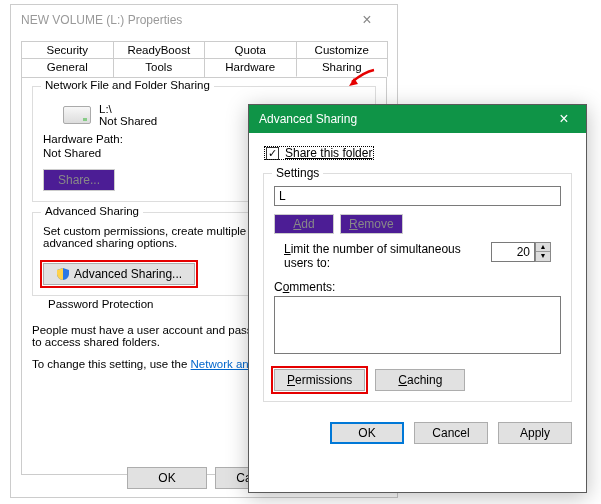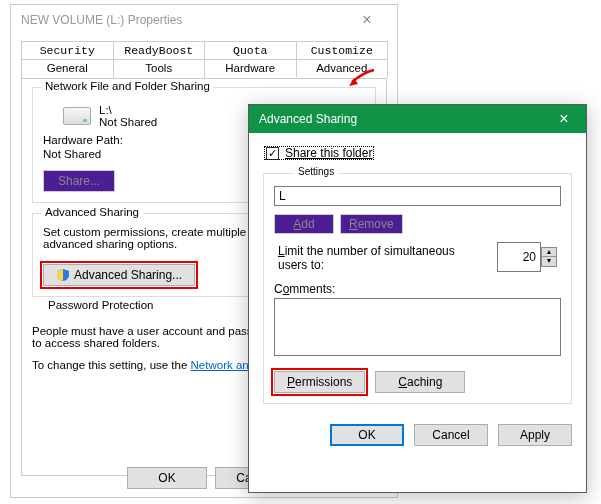--- a/index.html
+++ b/index.html
@@ -51,21 +51,21 @@
     flex: 1;
     border: 1px solid #ccc;
     border-bottom: none;
     text-align: center;
     padding: 2px 0 3px 0;
     background: #fff;
     font-size: 11.5px;
     margin-right: -1px;
     position: relative;
   }
-  .tabrow.back { z-index: 1; font-family: Liberation Mono, monospace; }
+  .tabrow.back { z-index: 1; }
   .tabrow.front { z-index: 2; margin-top: -1px; }
   .tab.active {
     background: #fff;
     border-bottom: 1px solid #fff;
     z-index: 3;
   }
   .tabbody {
     border: 1px solid #ccc;
     margin: 0 10px 0 10px;
     padding: 8px 10px 10px 10px;
@@ -198,34 +198,33 @@
     border: 1px solid #ddd;
     padding: 12px 10px 10px 10px;
     margin-top: 12px;
     position: relative;
   }
   .settings-title {
     position: absolute;
     top: -8px; left: 8px;
     background: #fff;
     padding: 0 4px;
-    font-size: 10px;
-    margin-left: 22px;
+    font-size: 12px;
   }
   .txt {
     width: 100%;
     height: 20px;
     border: 1px solid #7a7a7a;
     padding: 0 4px;
     font-family: inherit;
     font-size: 12px;
   }
   .spin-wrap { display: inline-flex; align-items: center; }
   .spin {
-    width: 44px; height: 30px;
+    width: 44px; height: 20px;
     border: 1px solid #7a7a7a;
     text-align: right;
     padding: 0 4px;
     font-size: 12px;
   }
   .spin-btns { display: inline-flex; flex-direction: column; border:1px solid #888; }
   .spin-b {
     width: 14px; height: 9px;
     background: #ddd;
     border-bottom: 1px solid #999;
@@ -260,21 +259,21 @@
     <div class="tabrow back">
       <div class="tab">Security</div>
       <div class="tab">ReadyBoost</div>
       <div class="tab">Quota</div>
       <div class="tab">Customize</div>
     </div>
     <div class="tabrow front">
       <div class="tab">General</div>
       <div class="tab">Tools</div>
       <div class="tab">Hardware</div>
-      <div class="tab active">Advanced</div>
+      <div class="tab active">Sharing</div>
     </div>
   </div>
 
   <div class="tabbody">
 
     <div class="group">
       <div class="group-title">Network File and Folder Sharing</div>
       <div class="drive-row">
         <div class="drive-icon"></div>
         <div>
@@ -341,21 +340,21 @@
     <div class="settings-group">
       <div class="settings-title">Settings</div>
 
       <input class="txt" type="text" value="L" style="">
 
       <div style="margin:8px 0; display:flex; gap:6px">
         <div class="btn small disabled"><span style="text-decoration:underline">A</span>dd</div>
         <div class="btn small disabled"><span style="text-decoration:underline">R</span>emove</div>
       </div>
 
-      <div style="display:flex;align-items:flex-end;gap:10px;margin:6px 4px">
+      <div style="display:flex;align-items:flex-start;gap:10px;margin:6px 10px">
         <span><span style="text-decoration:underline">L</span>imit the number of simultaneous users to:</span>
         <span class="spin-wrap">
           <input class="spin" type="text" value="20" style="">
           <span class="spin-btns">
             <span class="spin-b">▲</span>
             <span class="spin-b">▼</span>
           </span>
         </span>
       </div>
 

